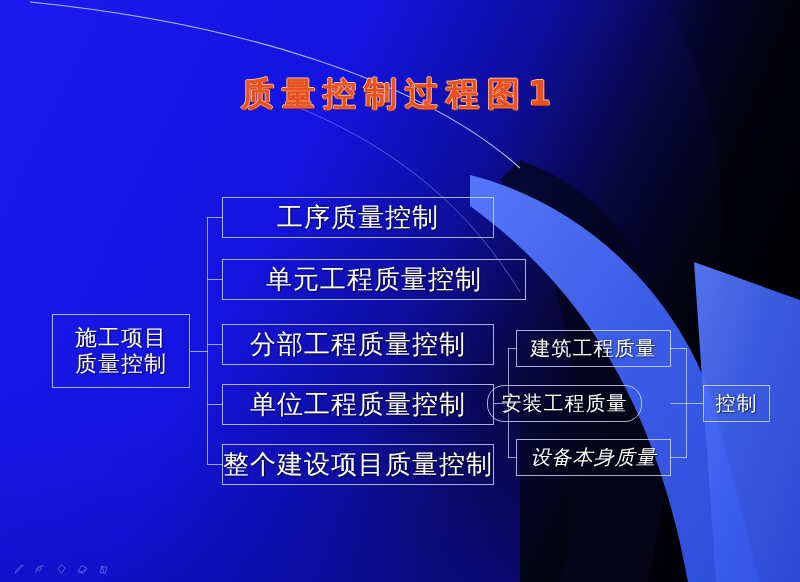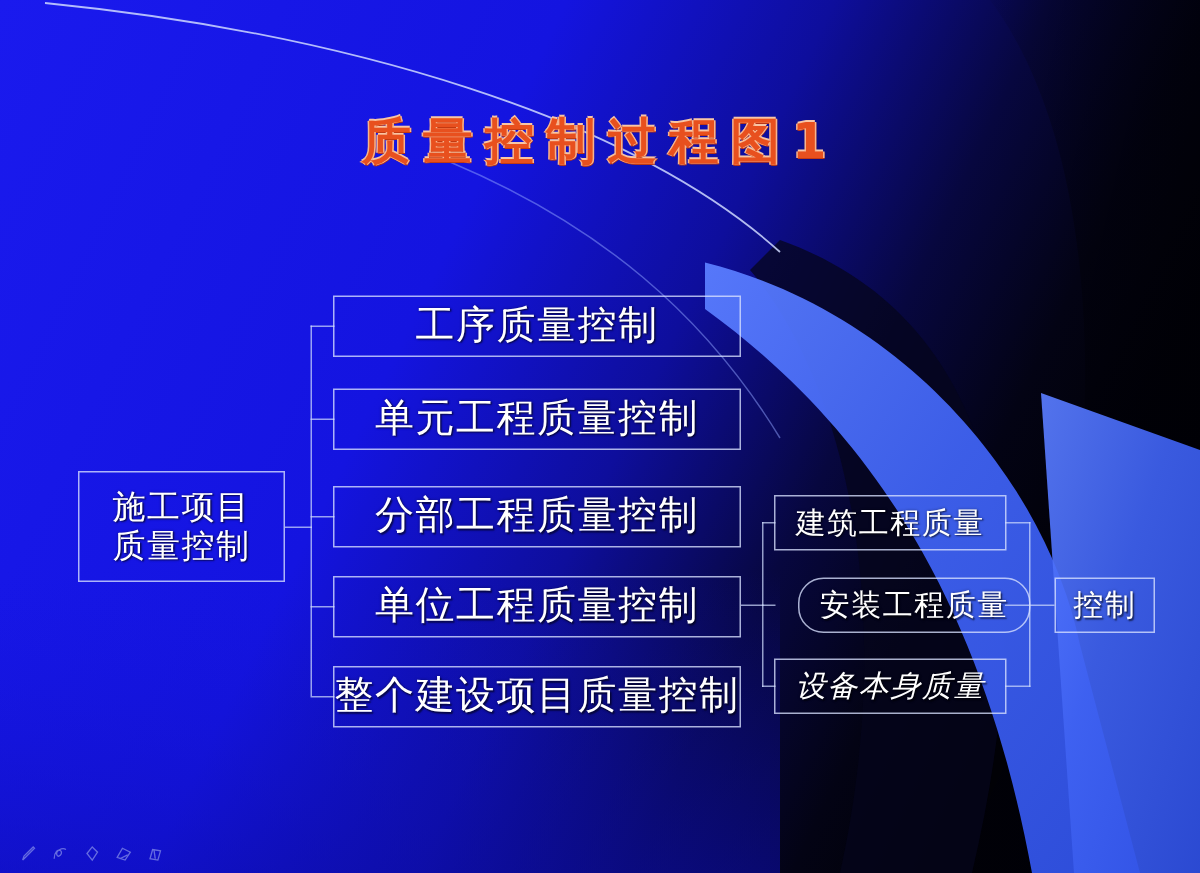--- a/index.html
+++ b/index.html
@@ -52,21 +52,21 @@
     font-weight: 500;
     letter-spacing: 1px;
     display: flex;
     align-items: center;
     justify-content: center;
     text-align: center;
     line-height: 1.18;
     text-shadow: 1px 1px 1px rgba(0,0,0,0.55), 0 0 2px rgba(0,0,0,0.4);
     background: transparent;
   }
-  .node.two-line { flex-direction: column; font-family: Liberation Serif, serif; }
+  .node.two-line { flex-direction: column; }
 
   
   .conn {
     position: absolute;
     background: rgba(205,218,252,0.72);
   }
   .conn.h { height: 1px; }
   .conn.v { width: 1px; }
 
   
@@ -160,37 +160,37 @@
   <div class="conn v" style="left:686px; top:348px; height:110px;"></div>
 
   <div class="node two-line" style="left:52px; top:314px; width:138px; height:74px; font-size:22px;">
     <span>施工项目</span>
     <span>质量控制</span>
   </div>
 
   <div class="node" style="left:222px; top:197px; width:272px; height:41px;">
     <span>工序质量控制</span>
   </div>
-  <div class="node" style="left:222px; top:259px; width:272px; height:41px;">
+  <div class="node" style="left:222px; top:259px; width:304px; height:41px;">
     <span>单元工程质量控制</span>
   </div>
   <div class="node" style="left:222px; top:324px; width:272px; height:41px;">
     <span>分部工程质量控制</span>
   </div>
   <div class="node" style="left:222px; top:384px; width:272px; height:41px;">
     <span>单位工程质量控制</span>
   </div>
   <div class="node" style="left:222px; top:444px; width:272px; height:41px;">
     <span>整个建设项目质量控制</span>
   </div>
 
   <div class="node" style="left:516px; top:330px; width:155px; height:37px; font-size:20px;">
     <span>建筑工程质量</span>
   </div>
-  <div class="node" style="left:532px; top:385px; width:155px; height:37px; font-size:20px;border-radius:17px;">
+  <div class="node" style="left:487px; top:385px; width:155px; height:37px; font-size:20px;border-radius:17px;">
     <span>安装工程质量</span>
   </div>
   <div class="node" style="left:516px; top:439px; width:155px; height:37px; font-size:20px;font-style:italic;">
     <span>设备本身质量</span>
   </div>
 
   <div class="node" style="left:703px; top:385px; width:67px; height:37px; font-size:20px;">
     <span>控制</span>
   </div>
 

